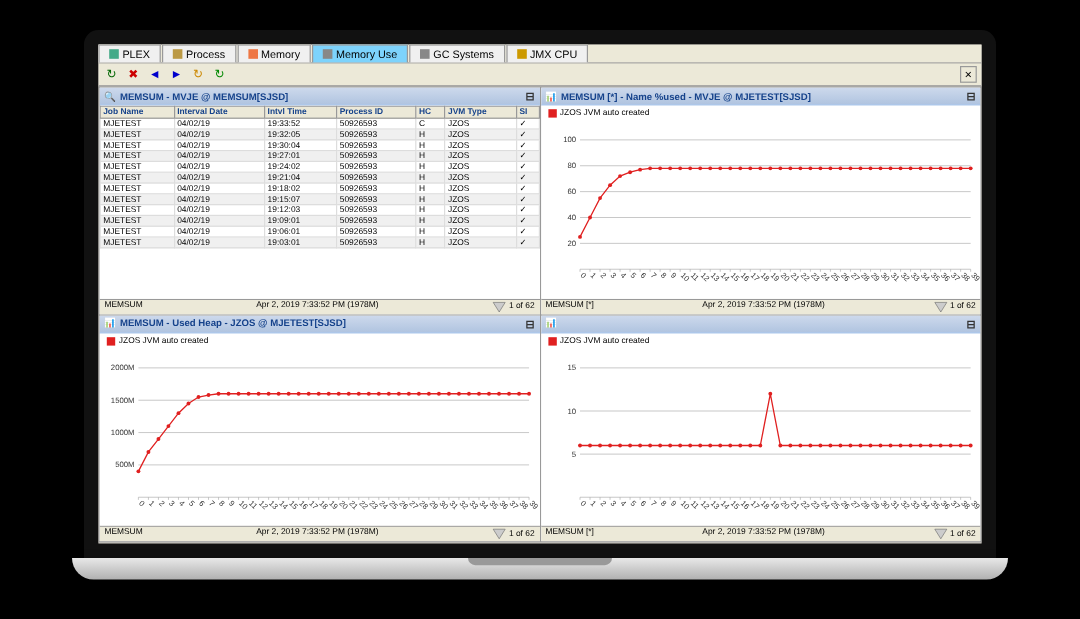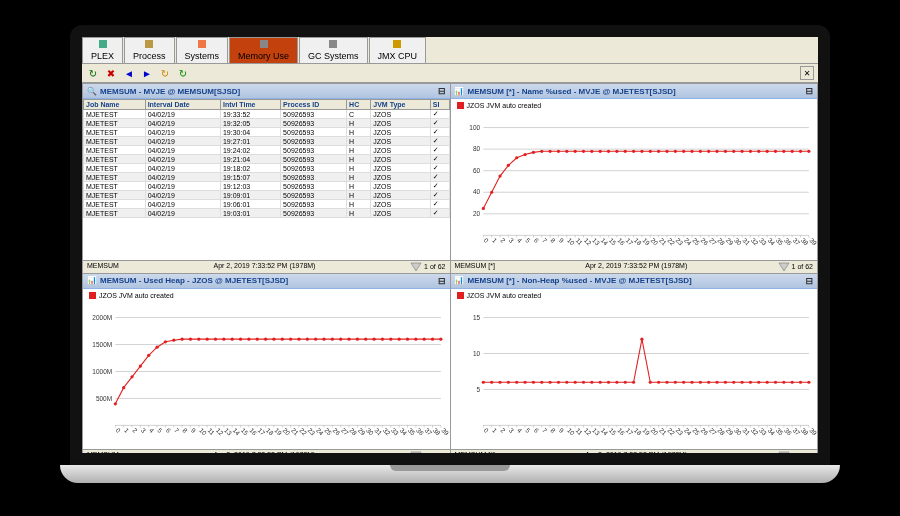--- a/index.html
+++ b/index.html
@@ -2,22 +2,22 @@
 <html><head>
 <meta charset="utf-8">
 <style>
 * { margin: 0; padding: 0; box-sizing: border-box; }
 body { font-family: Arial, sans-serif; background: #000; width: 900px; height: 516px; display: flex; align-items: center; justify-content: center; }
 .laptop { width: 760px; height: 466px; position: relative; }
 .screen { width: 760px; height: 440px; background: #d4d0c8; border: 12px solid #111; border-radius: 12px 12px 0 0; overflow: hidden; }
 .base { width: 780px; height: 18px; background: linear-gradient(#e8e8e8, #b0b0b0); margin: 0 -10px; border-radius: 0 0 30px 30px; box-shadow: 0 4px 10px rgba(0,0,0,0.5); position: relative; }
 .notch { width: 120px; height: 6px; background: #999; border-radius: 0 0 8px 8px; position: absolute; left: 50%; transform: translateX(-50%); top: 0; }
 .tabs { display: flex; background: #ece9d8; border-bottom: 1px solid #999; font-size: 9px; }
-.tab { padding: 2px 8px; border: 1px solid #999; border-bottom: none; background: #f0f0f0; margin-right: 1px; display: flex; align-items: center; gap: 3px; cursor: pointer; flex-direction: column; }
-.tab.active { background: #c2410c; }
+.tab { padding: 2px 8px; border: 1px solid #999; border-bottom: none; background: #f0f0f0; margin-right: 1px; display: flex; align-items: center; gap: 3px; cursor: pointer; }
+.tab.active { background: #7dd3fc; }
 .tab-icon { width: 8px; height: 8px; display: inline-block; }
 .toolbar { display: flex; background: #ece9d8; padding: 2px 4px; border-bottom: 1px solid #999; gap: 4px; align-items: center; }
 .tb-btn { width: 14px; height: 14px; display: flex; align-items: center; justify-content: center; cursor: pointer; font-size: 10px; }
 .close-x { margin-left: auto; border: 1px solid #999; width: 14px; height: 14px; font-size: 8px; background: #ece9d8; cursor: pointer; display: flex; align-items: center; justify-content: center; }
 .content { display: grid; grid-template-columns: 1fr 1fr; grid-template-rows: 1fr 1fr; height: 380px; gap: 1px; background: #999; padding: 1px 1px 1px 1px; }
 .pane { background: #fff; display: flex; flex-direction: column; overflow: hidden; }
 .pane-title { background: linear-gradient(#cdd9ec, #b0c4e0); font-size: 8px; padding: 2px 4px; color: #15428b; font-weight: bold; display: flex; align-items: center; gap: 3px; border-bottom: 1px solid #8db2e3; }
 .pane-title .min { margin-left: auto; cursor: pointer; font-size: 9px; color: #333; }
 .pane-body { flex: 1; overflow: hidden; background: #fff; position: relative; }
 .pane-status { background: #ece9d8; font-size: 7px; padding: 1px 4px; display: flex; border-top: 1px solid #999; }
@@ -45,21 +45,21 @@
         <div class="tab">
           <span class="tab-icon" style="background:#4a8"></span>
           <span>PLEX</span>
         </div>
         <div class="tab">
           <span class="tab-icon" style="background:#b94"></span>
           <span>Process</span>
         </div>
         <div class="tab">
           <span class="tab-icon" style="background:#e74"></span>
-          <span>Systems</span>
+          <span>Memory</span>
         </div>
         <div class="tab active">
           <span class="tab-icon" style="background:#888"></span>
           <span>Memory Use</span>
         </div>
         <div class="tab">
           <span class="tab-icon" style="background:#888"></span>
           <span>GC Systems</span>
         </div>
         <div class="tab">
@@ -531,21 +531,20 @@
                 <path d="M1 1 L11 1 L6 9 Z" fill="#ccc" stroke="#666" stroke-width="0.5"></path>
               </svg>
               <span>1 of 62</span>
             </span>
       </div>
     </div>
 
     <div class="pane">
       <div class="pane-title">
         <span>📊</span>
-        <span>MEMSUM [*] - Non-Heap %used - MVJE @ MJETEST[SJSD]</span>
         <span class="min">⊟</span>
       </div>
       <div class="pane-body">
         <div class="legend">
               <span class="legend-box"></span>
               <span>JZOS JVM auto created</span>
             </div>
         <svg class="chart" id="chart-br" viewBox="0 0 340 130">
               <line class="axis-line" x1="30" y1="71.66666666666667" x2="332" y2="71.66666666666667"></line>
               <text x="27" y="73.66666666666667" text-anchor="end">5</text>

